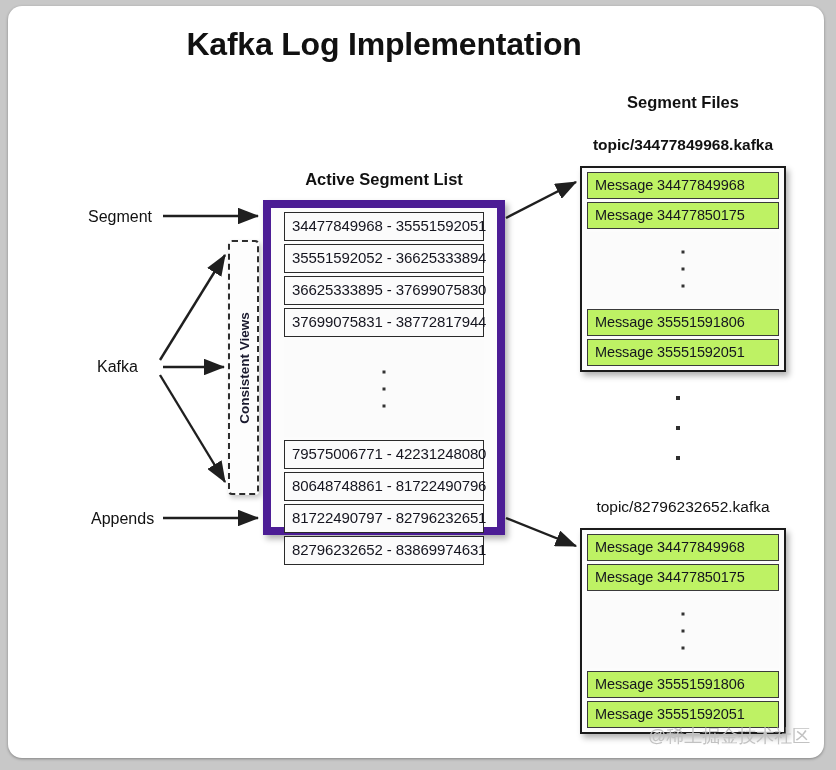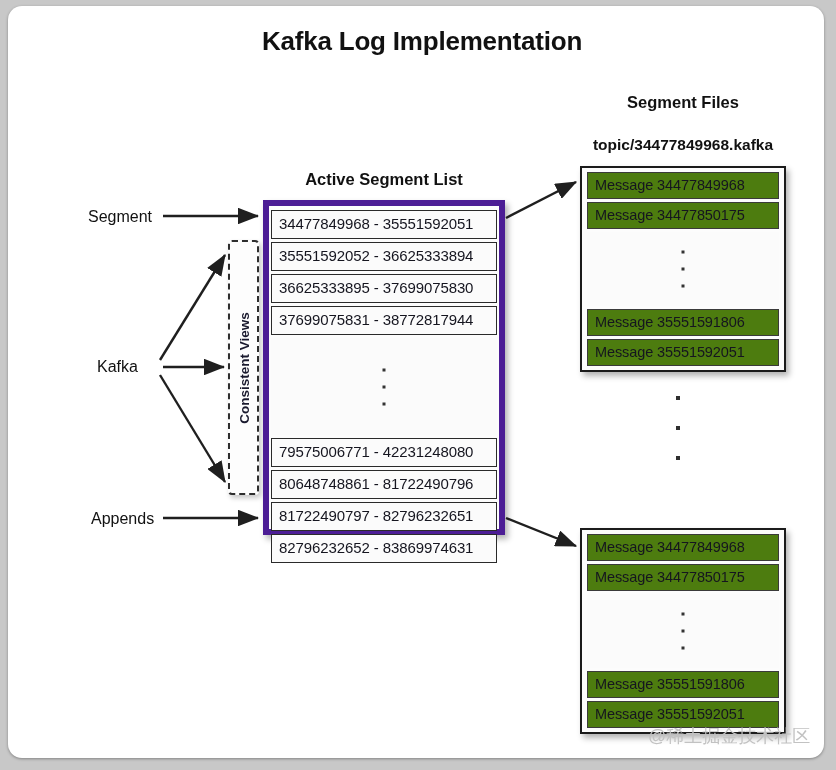--- a/index.html
+++ b/index.html
@@ -31,25 +31,24 @@
     border-radius: 14px;
     box-shadow: 0 1px 3px rgba(0,0,0,0.35);
   }
 
   .title {
     position: absolute;
     left: 0;
     top: 26px;
     width: 768px;
     text-align: center;
-    font-size: 26px;
+    font-size: 32px;
     font-weight: bold;
     color: #111;
     letter-spacing: -0.2px;
-    margin-left: 38px;
   }
 
   .heading {
     position: absolute;
     font-size: 16.5px;
     font-weight: bold;
     color: #111;
     text-align: center;
     white-space: nowrap;
   }
@@ -70,24 +69,24 @@
   }
 
   
   .seglist {
     position: absolute;
     left: 263px;
     top: 200px;
     width: 242px;
     height: 335px;
     background: #fcfcfc;
-    border: 6px solid #4c1d95;
+    border: 8px solid #4c1d95;
     box-sizing: border-box;
     box-shadow: 3px 4px 6px rgba(0,0,0,0.30);
-    padding: 4px 2px;
+    padding: 4px 13px;
   }
   .segrow {
     height: 29px;
     margin-bottom: 3px;
     border: 1.5px solid #2a2a2a;
     background: #fbfbfb;
     box-sizing: border-box;
     font-size: 15px;
     color: #15151f;
     line-height: 26px;
@@ -153,21 +152,21 @@
     background: #fcfcfc;
     border: 2px solid #1b1b1b;
     box-sizing: border-box;
     box-shadow: 3px 4px 6px rgba(0,0,0,0.30);
     padding: 4px 5px;
   }
   .msgrow {
     height: 27px;
     margin-bottom: 3px;
     border: 1.2px solid #3a3a3a;
-    background: #4d7c0f;
+    background: #bef264;
     box-sizing: border-box;
     font-size: 14.5px;
     color: #15151f;
     line-height: 24px;
     padding-left: 7px;
     white-space: nowrap;
     letter-spacing: -0.1px;
   }
   .msgrow:last-child { margin-bottom: 0; }
   .msggap {
@@ -263,20 +262,21 @@
     <div class="msgrow">Message 35551591806</div>
     <div class="msgrow">Message 35551592051</div>
   </div>
 
   <div class="dots-between">
     <i></i>
       <i></i>
       <i></i>
   </div>
 
+  <div class="filelabel" style="left:580px; top:498px; width:206px;">topic/82796232652.kafka</div>
 
   <div class="filepanel" style="top:528px;">
     <div class="msgrow">Message 34477849968</div>
     <div class="msgrow">Message 34477850175</div>
     <div class="msggap">
       <div class="dots-v">
         <i></i>
           <i></i>
           <i></i>
       </div>

